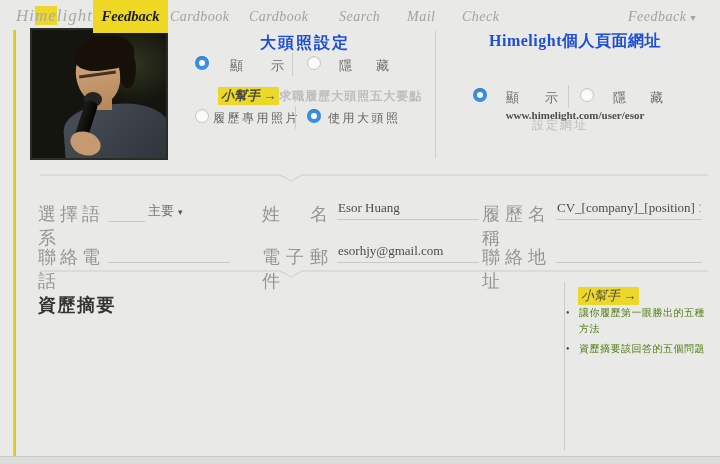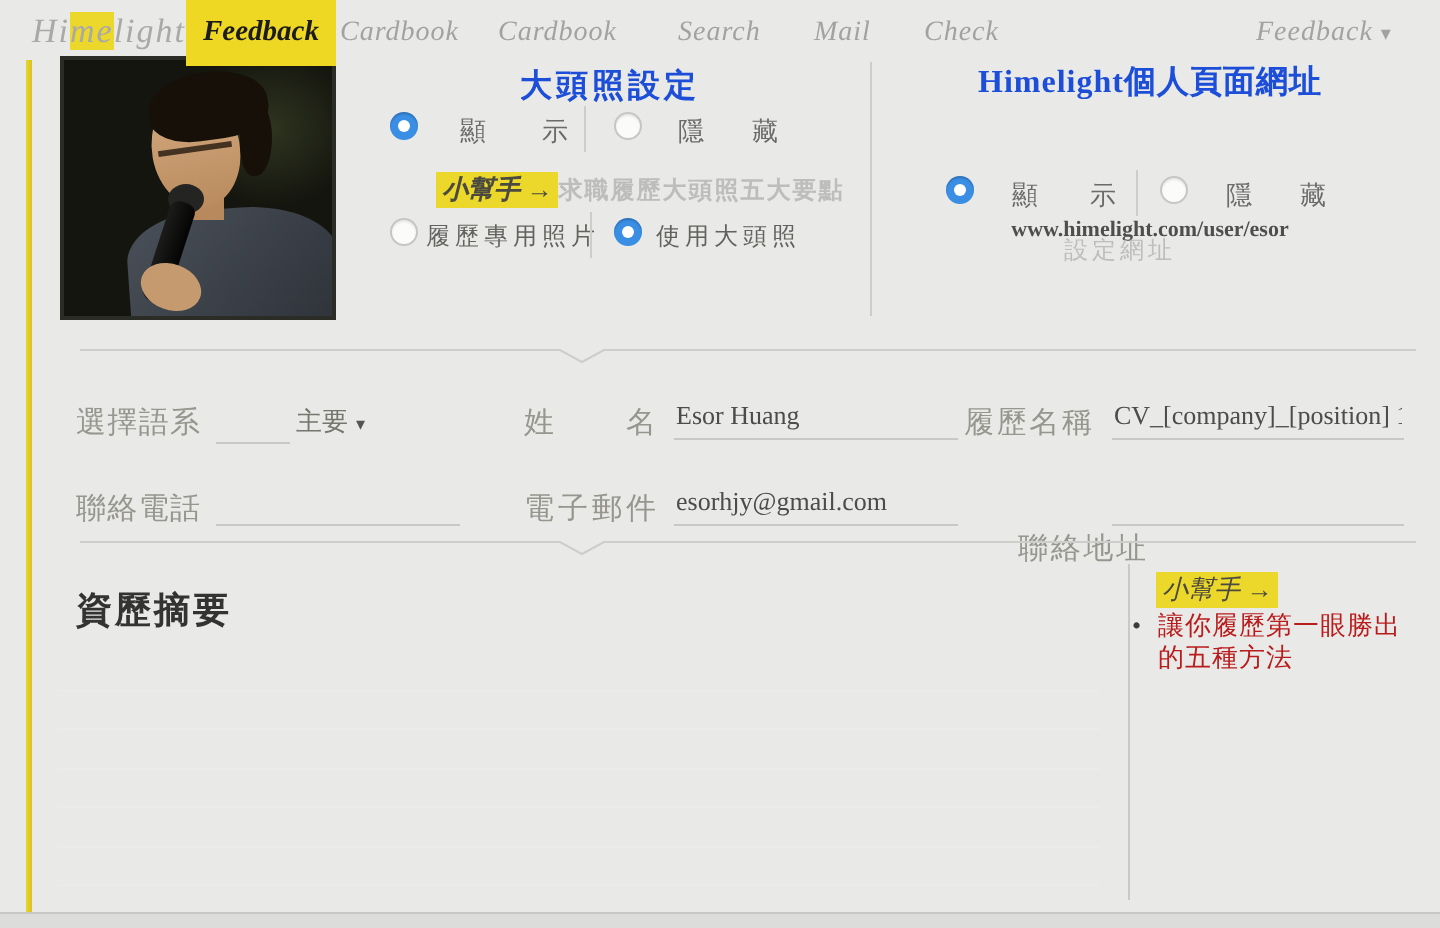--- a/index.html
+++ b/index.html
@@ -30,38 +30,38 @@
   .ph-hair { left:42px; top:6px; width:60px; height:34px; background:#171009; border-radius:50% 50% 40% 40%; transform:rotate(-8deg); }
   .ph-hair2 { left:88px; top:20px; width:16px; height:38px; background:#171009; border-radius:0 50% 50% 40%; }
   .ph-glasses { left:47px; top:43px; width:37px; height:3px; background:rgba(45,32,20,.85); transform:rotate(-8deg); }
   .ph-michead { left:52px; top:62px; width:18px; height:15px; background:#242422; border-radius:50%; }
   .ph-mic { left:46px; top:70px; width:13px; height:52px; background:linear-gradient(90deg,#1c1c1a,#040404); border-radius:5px; transform:rotate(18deg); }
   .ph-hand { left:38px; top:102px; width:31px; height:23px; background:#c59a6e; border-radius:50%; transform:rotate(20deg); }
 
   
   .sec-title { position:absolute; font-weight:700; font-size:16px; color:#1d4ed8; letter-spacing:2px; text-align:center; }
   .j { text-align:justify; text-align-last:justify; }
-  .lbl { position:absolute; font-size:15px; color:#96968f; }
+  .lbl { position:absolute; font-size:18px; color:#96968f; }
   .radio-lbl { position:absolute; font-size:13px; color:#6b6b69; cursor:pointer; }
   .opt-lbl { position:absolute; font-size:12px; color:#62625f; letter-spacing:2.5px; cursor:pointer; }
   .radio { position:absolute; width:14px; height:14px; border-radius:50%; cursor:pointer; }
   .radio.on { background:#3a8ee4; box-shadow:inset 0 1px 1px rgba(0,0,0,.2); }
   .radio.on::after { content:""; position:absolute; left:4px; top:4px; width:6px; height:6px; border-radius:50%; background:#fff; }
   .radio.off { background:#fbfbf9; border:1px solid #c6c6c4; box-shadow:inset 0 1px 1px rgba(0,0,0,.08); }
   .chip { display:inline-block; background:#ecd72b; font-style:italic; font-size:13px; color:#4a4a40; padding:0 3px; cursor:pointer; }
   .ghost { font-size:12px; color:#bdbdbb; letter-spacing:1px; }
   .field { position:absolute; background:transparent; border:0; border-bottom:1px solid #c8c8c6; font-family:"Liberation Serif","DejaVu Serif",serif; font-size:13px; color:#4c4c4a; padding:0 1px 3px 1px; height:20px; }
   .underline { position:absolute; height:1px; background:#c8c8c6; }
   .rule { position:absolute; left:29px; width:521px; height:1px; background:#d3d3d1; border-bottom:1px solid rgba(255,255,255,.55); }
 
   .dropdown { position:absolute; font-size:13px; color:#76766f; cursor:pointer;margin-left:40px; }
   .dropdown .caret { color:#555; font-size:9px; margin-left:4px; }
 
   .helper-list { position:absolute; left:566px; top:305px; width:146px; list-style:none; }
-  .helper-list li { position:relative; padding-left:13px; font-size:13px; line-height:16px; letter-spacing:.5px; color:#b91c1c; margin-bottom:4px; cursor:pointer; }
+  .helper-list li { position:relative; padding-left:13px; font-size:10px; line-height:16px; letter-spacing:.5px; color:#4d7c0f; margin-bottom:4px; cursor:pointer; }
   .helper-list li::before { content:"\2022"; position:absolute; left:0; top:0; color:#3c3c3a; }
 </style>
 </head>
 <body>
 
 <div id="app">
 
   <div>
     <div class="logo"><span>Hi</span><span class="hl">me</span><span>light</span></div>
     <div class="tab-active">Feedback</div>
@@ -137,21 +137,21 @@
 
     <span class="lbl j" style="left:482px; top:202px; width:64px;">履歷名稱</span>
     <input class="field" style="left: 556px; top: 200px; width: 146px;" value="CV_[company]_[position] 1">
 
     <span class="lbl j" style="left:38px; top:245px; width:62px;">聯絡電話</span>
     <input class="field" style="left: 108px; top: 243px; width: 122px;" value="">
 
     <span class="lbl j" style="left:262px; top:245px; width:66px;">電子郵件</span>
     <input class="field" style="left: 337px; top: 243px; width: 142px;" value="esorhjy@gmail.com">
 
-    <span class="lbl j" style="left:509px; top:245px; width:64px;margin-top:20px;">聯絡地址</span>
+    <span class="lbl j" style="left:482px; top:245px; width:64px;">聯絡地址</span>
     <input class="field" style="left: 556px; top: 243px; width: 146px;" value="">
   </div>
 
   <svg class="divider-svg" style="top:266px" width="668" height="12">
     <path d="M0 5 H240 L251 11 L262 5 H668" fill="none" stroke="#cdcdcb" stroke-width="1"></path>
   </svg>
 
   <div>
     <div style="position:absolute; left:38px; top:293px; font-size:18px; font-weight:700; color:#333331; letter-spacing:1.5px;">資歷摘要</div>
 
@@ -164,17 +164,18 @@
       <div class="rule" style="top:442px"></div>
     </div>
 
     <div class="vline" style="left:564px; top:282px; height:168px; background:#c9c9c7;"></div>
 
     <div style="position:absolute; left:578px; top:286px;">
       <span class="chip">小幫手 →</span>
     </div>
     <ul class="helper-list">
       <li>讓你履歷第一眼勝出的五種方法</li>
+      <li>資歷摘要該回答的五個問題</li>
     </ul>
   </div>
 
   <div class="bottom-strip"></div>
 </div>
 
 </body></html>

